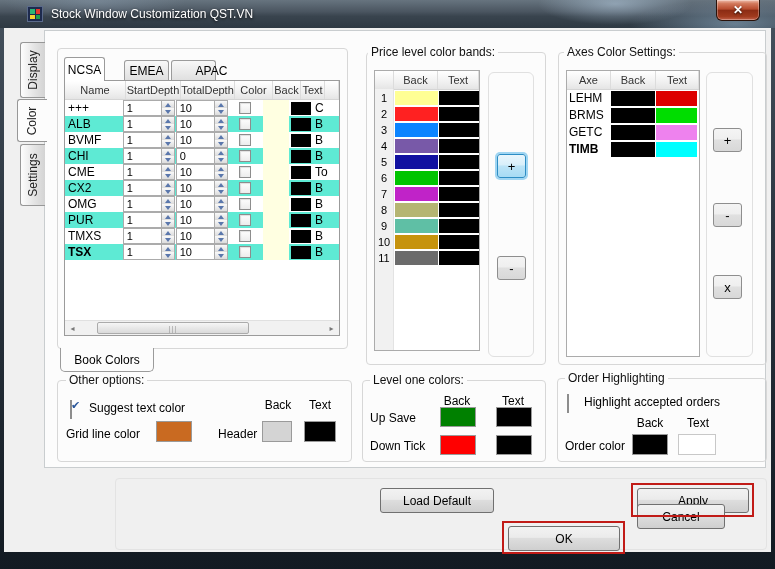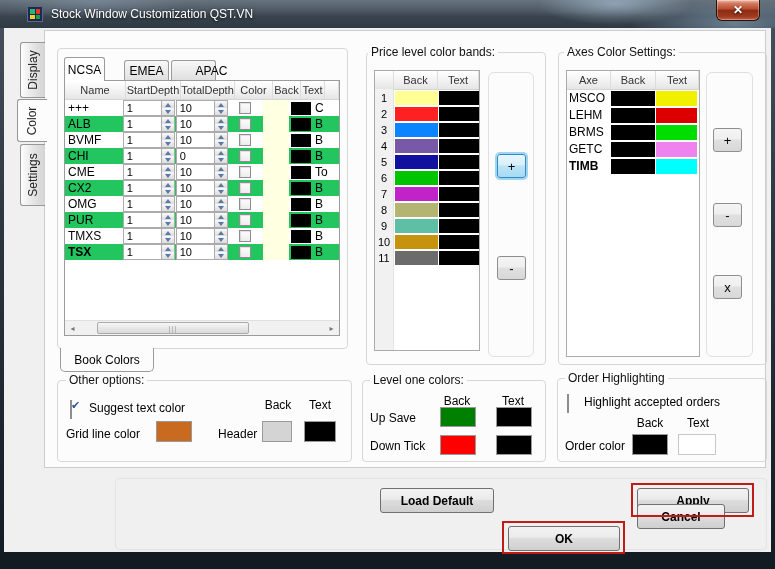--- a/index.html
+++ b/index.html
@@ -45,21 +45,21 @@
     background:linear-gradient(#F8F8F8,#DEDEDE);font-size:12px;display:flex;align-items:center;justify-content:center;}
   .rtab.sel{background:#fff;z-index:3;}
 
   
   .book-table{position:absolute;left:64px;top:80px;width:276px;height:256px;border:1px solid #9B9B9B;
     background:#fff;box-sizing:border-box;overflow:hidden;}
   .thead{display:flex;height:18px;border-bottom:1px solid #D5D5D5;}
   .hc{box-sizing:border-box;border-right:1px solid #DCDCDC;background:linear-gradient(#FFFFFF,#F2F2F2 55%,#E5E5E5);
     font-size:11px;color:#333;display:flex;align-items:center;justify-content:center;white-space:nowrap;overflow:hidden;flex:none;}
   .brow{display:flex;height:16px;align-items:center;flex:none;}
-  .brow.alt{background:#22c55e;}
+  .brow.alt{background:#5eead4;}
   .brow.bold .c-name{font-weight:bold;}
   .c-name{width:61px;padding-left:3px;font-size:12px;box-sizing:border-box;white-space:nowrap;}
   .c-num{width:55px;box-sizing:border-box;padding-left:1px;}
   .c-num2{width:54px;box-sizing:border-box;padding-left:1px;}
   .numbox{display:flex;width:50px;height:14px;border:1px solid #ABABAB;background:#fff;box-sizing:content-box;}
   .nval{flex:1;font-size:11px;line-height:14px;padding-left:3px;}
   .spin{width:12px;display:flex;flex-direction:column;border-left:1px solid #ABABAB;}
   .sbtn{flex:1;background:linear-gradient(#F9F9F9,#DCDCDC);display:flex;align-items:center;justify-content:center;}
   .tri-up{width:0;height:0;border-left:3px solid transparent;border-right:3px solid transparent;border-bottom:4px solid #5A77AC;}
   .tri-dn{width:0;height:0;border-left:3px solid transparent;border-right:3px solid transparent;border-top:4px solid #5A77AC;}
@@ -102,21 +102,21 @@
     background:linear-gradient(#EAF6FC 0%,#D8EFFA 45%,#BCE4F7 50%,#A6DBF4 100%);}
 
   .lbl{position:absolute;font-size:12px;white-space:nowrap;}
   .colhead{position:absolute;font-size:12px;text-align:center;white-space:nowrap;}
   .swatch{position:absolute;box-sizing:border-box;border:1px solid #9A9A9A;}
 
   
   .footer-panel{position:absolute;left:115px;top:478px;width:652px;height:72px;border:1px solid #E3E3E3;border-radius:4px;background:#F0F0F0;box-sizing:border-box;}
   .wbtn{position:absolute;height:25px;box-sizing:border-box;border:1px solid #707070;border-radius:3px;
     background:linear-gradient(180deg,#F2F2F2 0%,#EBEBEB 45%,#DDDDDD 50%,#CFCFCF 100%);
-    font-size:12px;display:flex;align-items:center;justify-content:center;font-weight:bold;}
+    font-size:12px;display:flex;align-items:center;justify-content:center;}
   .ann{position:absolute;border:2px solid #C11B17;box-sizing:border-box;z-index:20;}
 </style>
 </head>
 <body>
 
 <div class="screen">
 
   
   <div class="titlebar">
     <div class="title-icon">
@@ -632,25 +632,20 @@
   <div class="group-label" style="left:564px;top:45px;">Axes Color Settings:</div>
 
   <div class="mini-table" style="left:566px;top:70px;width:134px;height:287px;">
     <div class="thead">
       <div class="hc" style="width:44px">Axe</div>
       <div class="hc" style="width:45px">Back</div>
       <div class="hc" style="width:43px">Text</div>
     </div>
     <div>
 
-    <div class="arow">
-          <div class="aname">MSCO</div>
-          <div class="aback" style="background: rgb(0, 0, 0);"></div>
-          <div class="atext" style="background: rgb(240, 240, 0);"></div>
-        </div>
         <div class="arow alt">
           <div class="aname">LEHM</div>
           <div class="aback" style="background: rgb(0, 0, 0);"></div>
           <div class="atext" style="background: rgb(221, 0, 0);"></div>
         </div>
         <div class="arow">
           <div class="aname">BRMS</div>
           <div class="aback" style="background: rgb(0, 0, 0);"></div>
           <div class="atext" style="background: rgb(0, 221, 0);"></div>
         </div>

